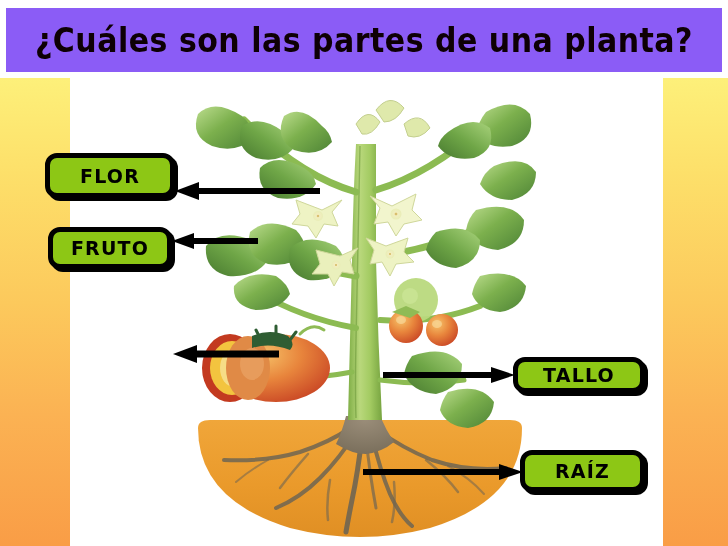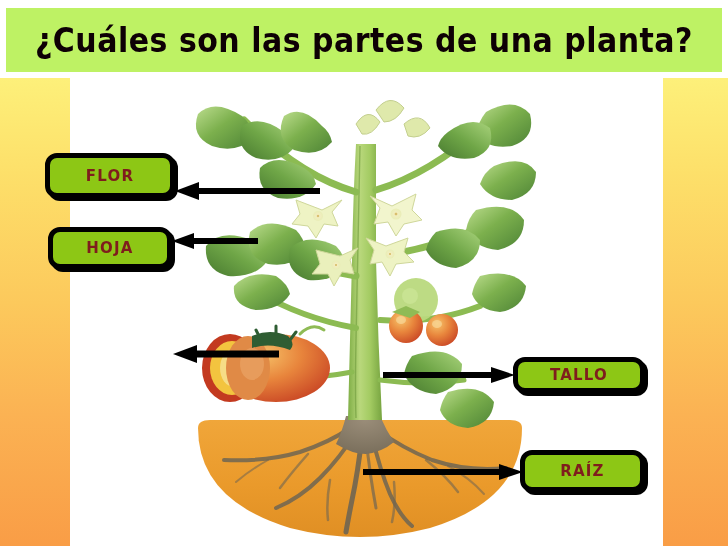--- a/index.html
+++ b/index.html
@@ -28,21 +28,21 @@
   .side-band.left  { left: 0px;   width: 70px; }
   .side-band.right { left: 663px; width: 65px; }
 
   
   #title-bar {
     position: absolute;
     left: 6px;
     top: 8px;
     width: 716px;
     height: 64px;
-    background: #bef264;
+    background: #8b5cf6;
     display: flex;
     align-items: center;
     justify-content: center;
   }
   #title-text {
     font-family: "DejaVu Sans", sans-serif;
     font-size: 30px;
     font-weight: 600;
     color: #0e0005;
     letter-spacing: 0.5px;
@@ -67,23 +67,23 @@
     background: #8dc715;
     border: 5px solid #000000;
     border-radius: 12px;
     display: flex;
     align-items: center;
     justify-content: center;
     box-shadow: 3px 3px 0 #000000;
   }
   .callout-label {
     font-family: "DejaVu Sans", sans-serif;
-    font-size: 15px;
+    font-size: 19px;
     font-weight: bold;
-    color: #7f1d1d;
+    color: #000000;
     letter-spacing: 1.2px;
     white-space: nowrap;
   }
   #callout-flor  { left: 45px;  top: 153px; width: 130px; height: 45px; }
   #callout-hoja  { left: 48px;  top: 227px; width: 124px; height: 42px; }
   #callout-fruto { left: 48px;  top: 337px; width: 128px; height: 45px; }
   #callout-tallo { left: 513px; top: 357px; width: 132px; height: 36px; justify-content: center; }
   #callout-raiz  { left: 520px; top: 450px; width: 125px; height: 42px; text-align: center; }
 
   
@@ -285,21 +285,21 @@
       <line x1="0" y1="8" x2="138" y2="8" stroke="#000000" stroke-width="6"></line>
       <polygon points="160,8 136,0 136,16" fill="#000000"></polygon>
     </svg>
   </div>
 
   <div class="callout" id="callout-flor">
     <span class="callout-label">FLOR</span>
   </div>
 
   <div class="callout" id="callout-hoja">
-    <span class="callout-label">HOJA</span>
+    <span class="callout-label">FRUTO</span>
   </div>
 
 
   <div class="callout" id="callout-tallo">
     <span class="callout-label">TALLO</span>
   </div>
 
   <div class="callout" id="callout-raiz">
     <span class="callout-label">RAÍZ</span>
   </div>

